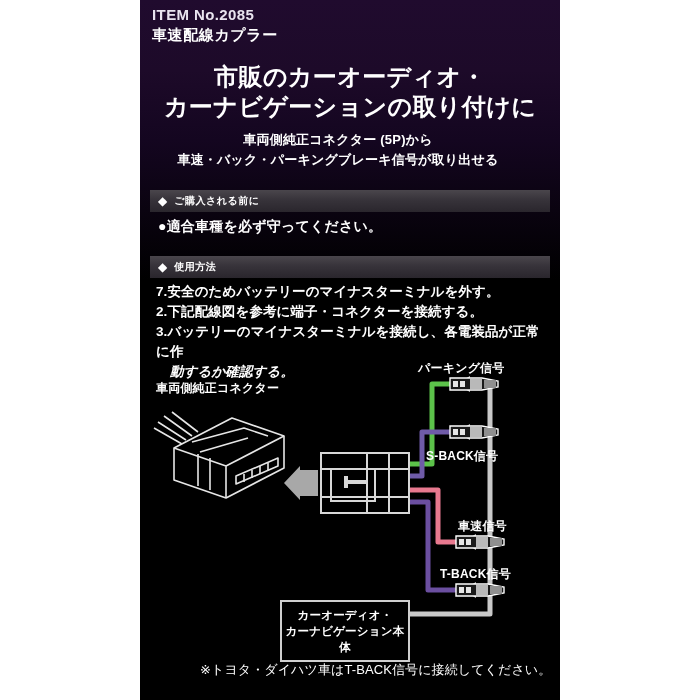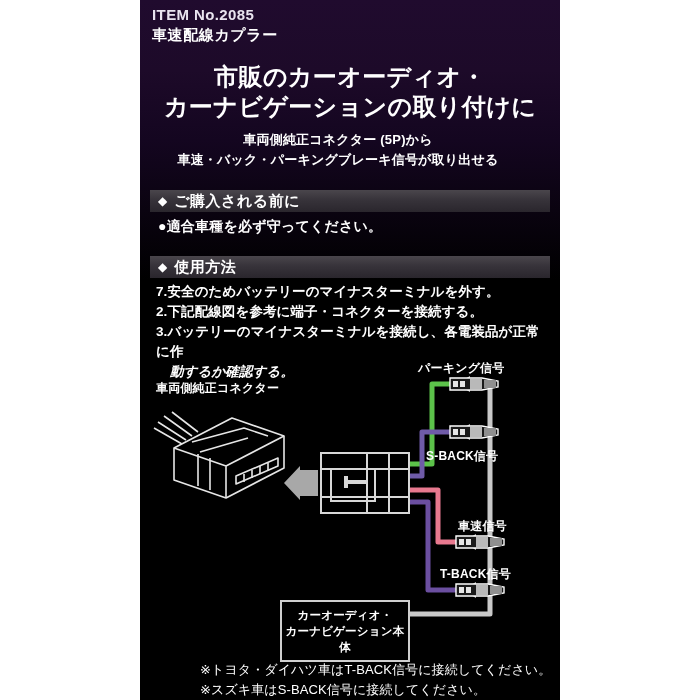--- a/index.html
+++ b/index.html
@@ -41,21 +41,21 @@
   
   .secbar{
     position:absolute;left:10px;width:400px;height:22px;
     background:linear-gradient(to bottom,#4a464c 0%,#37333a 45%,#2a262d 100%);
     display:flex;align-items:center;
   }
   .secbar .dia{
     color:#ffffff;font-size:12px;margin-left:8px;margin-right:7px;line-height:1;
   }
   .secbar .txt{
-    color:#ffffff;font-size:15px;font-weight:bold;letter-spacing:.5px;
+    color:#ffffff;font-size:10px;font-weight:bold;letter-spacing:.5px;
   }
   #sec-before{top:190px;}
   #sec-usage{top:256px;}
 
   .bullet-line{
     position:absolute;left:18px;top:218px;
     color:#ffffff;font-size:14px;font-weight:bold;letter-spacing:.2px;
   }
 
   .steps{
@@ -243,17 +243,16 @@
         <path d="M2,3 L34,3 L50,6 L50,12 L34,15 L2,15 Z" fill="#1a1a1a" stroke="#ffffff" stroke-width="1.4"></path>
         <rect x="5" y="6" width="5" height="6" fill="#e6e6e6"></rect>
           <rect x="12" y="6" width="5" height="6" fill="#e6e6e6"></rect>
         <rect x="22" y="4" width="12" height="10" fill="#b9b9b9"></rect>
           <rect x="36" y="5" width="12" height="8" fill="#8f8f8f"></rect>
       </svg>
     </div>
 
     <div class="notes">
       <span>※トヨタ・ダイハツ車はT-BACK信号に接続してください。</span>
-      <span>※スズキ車はS-BACK信号に接続してください。</span>
     </div>
 
   </div>
 </div>
 
 </body></html>

